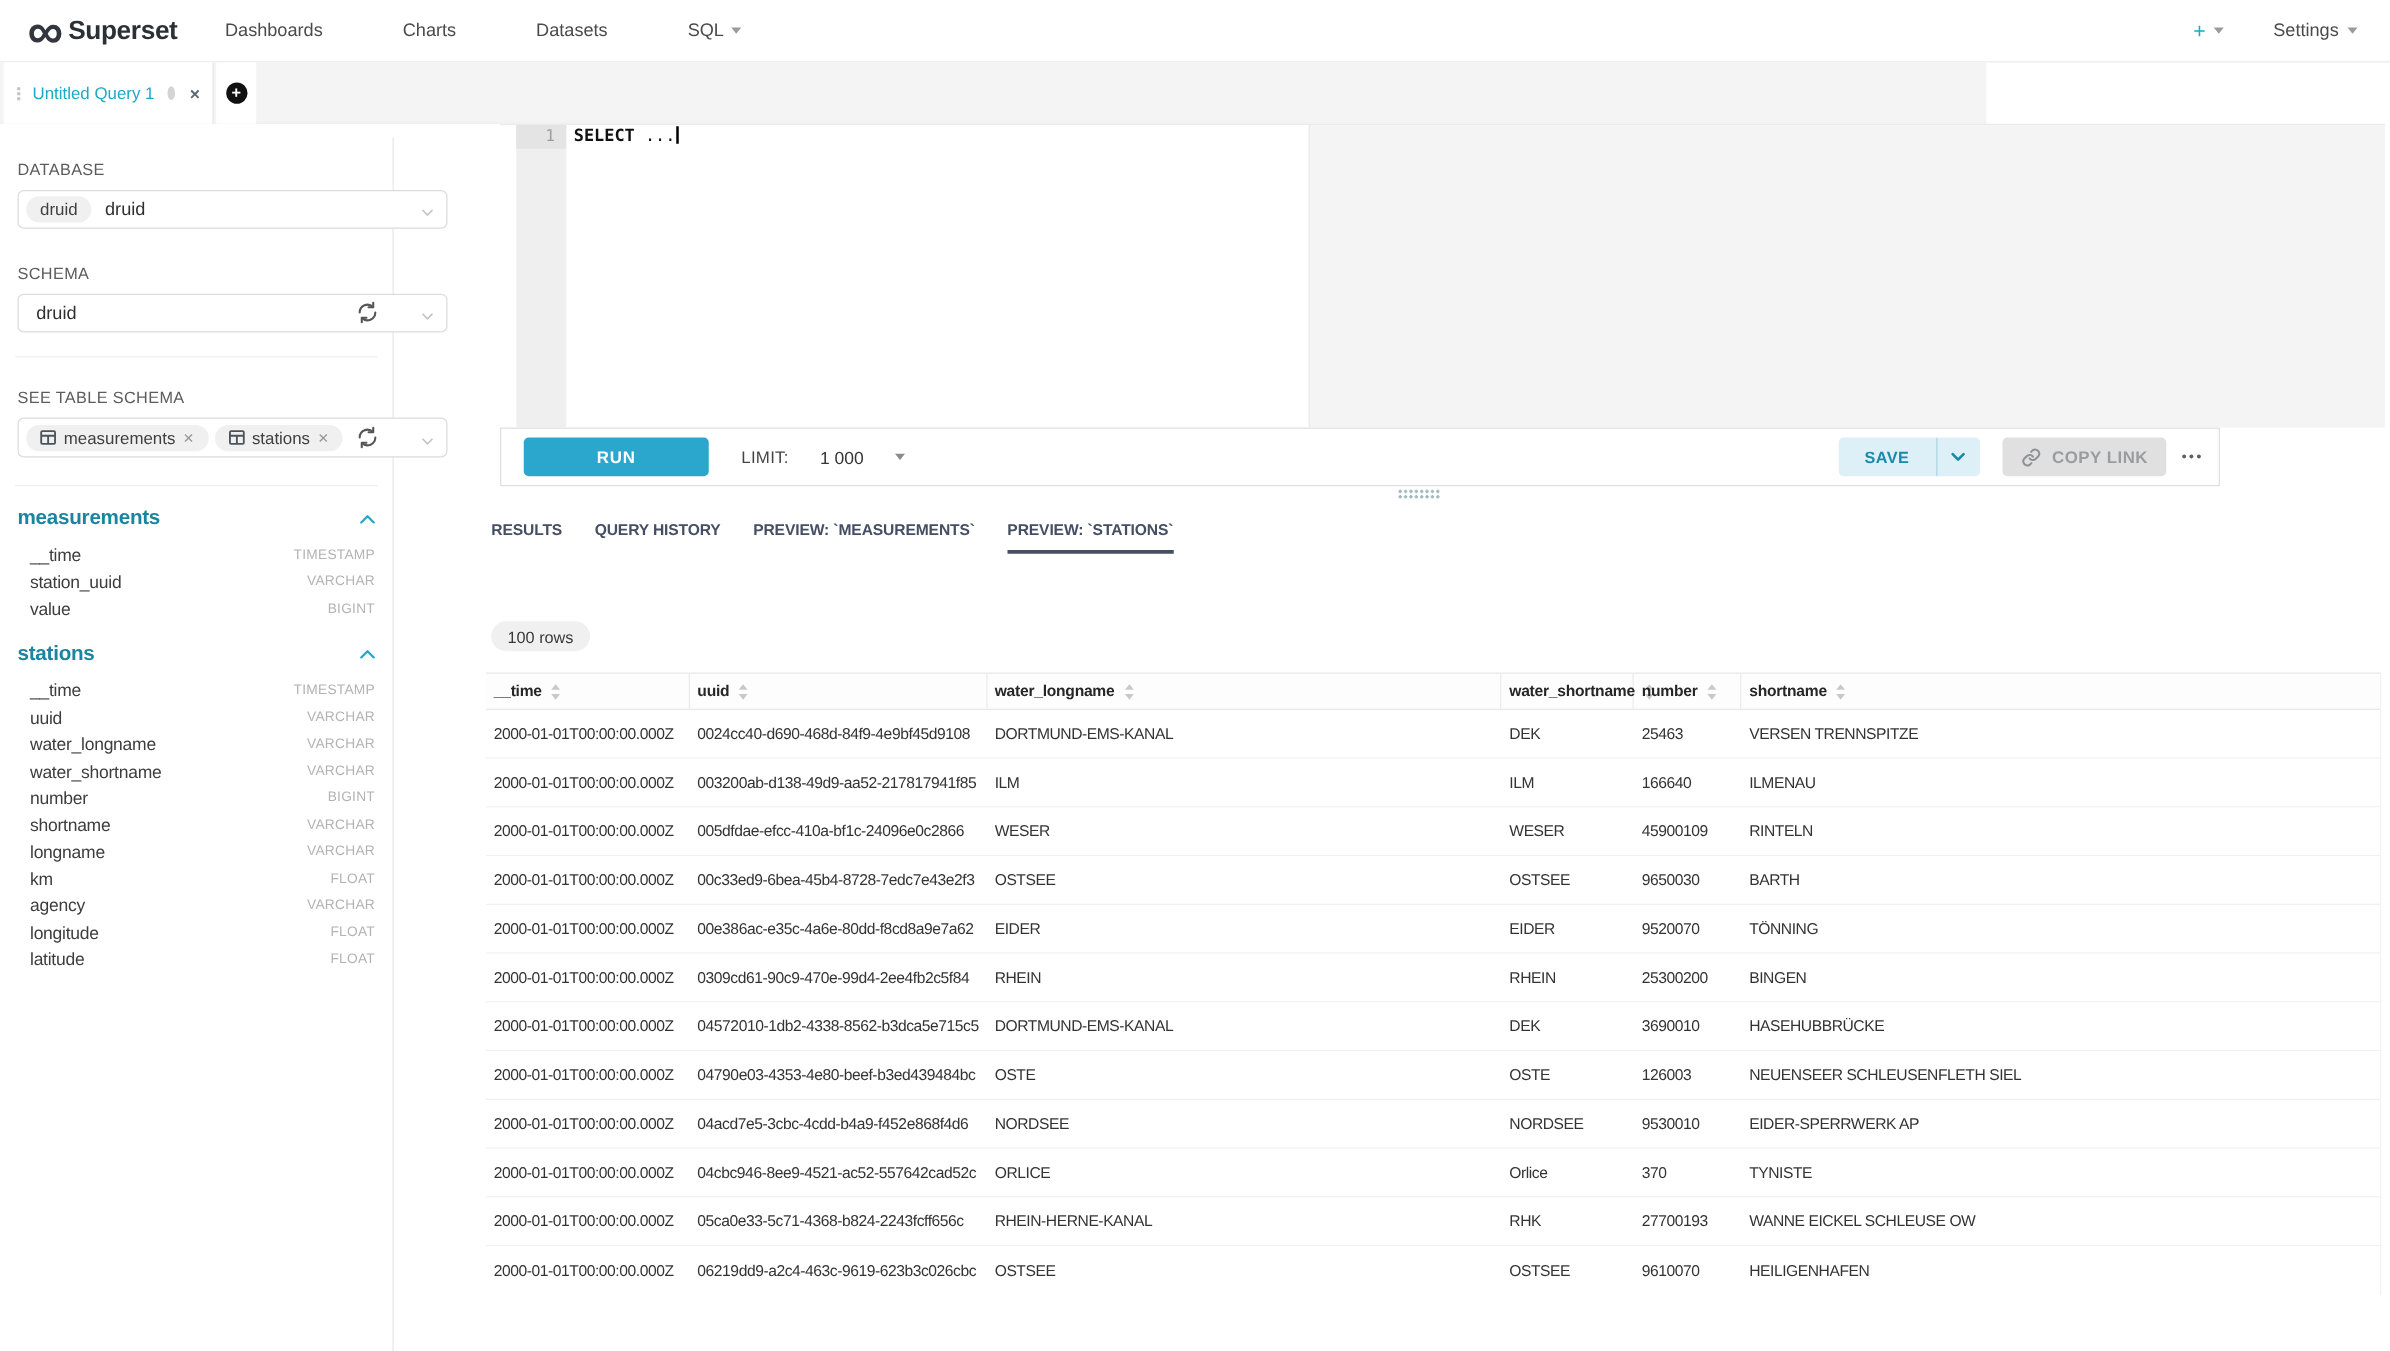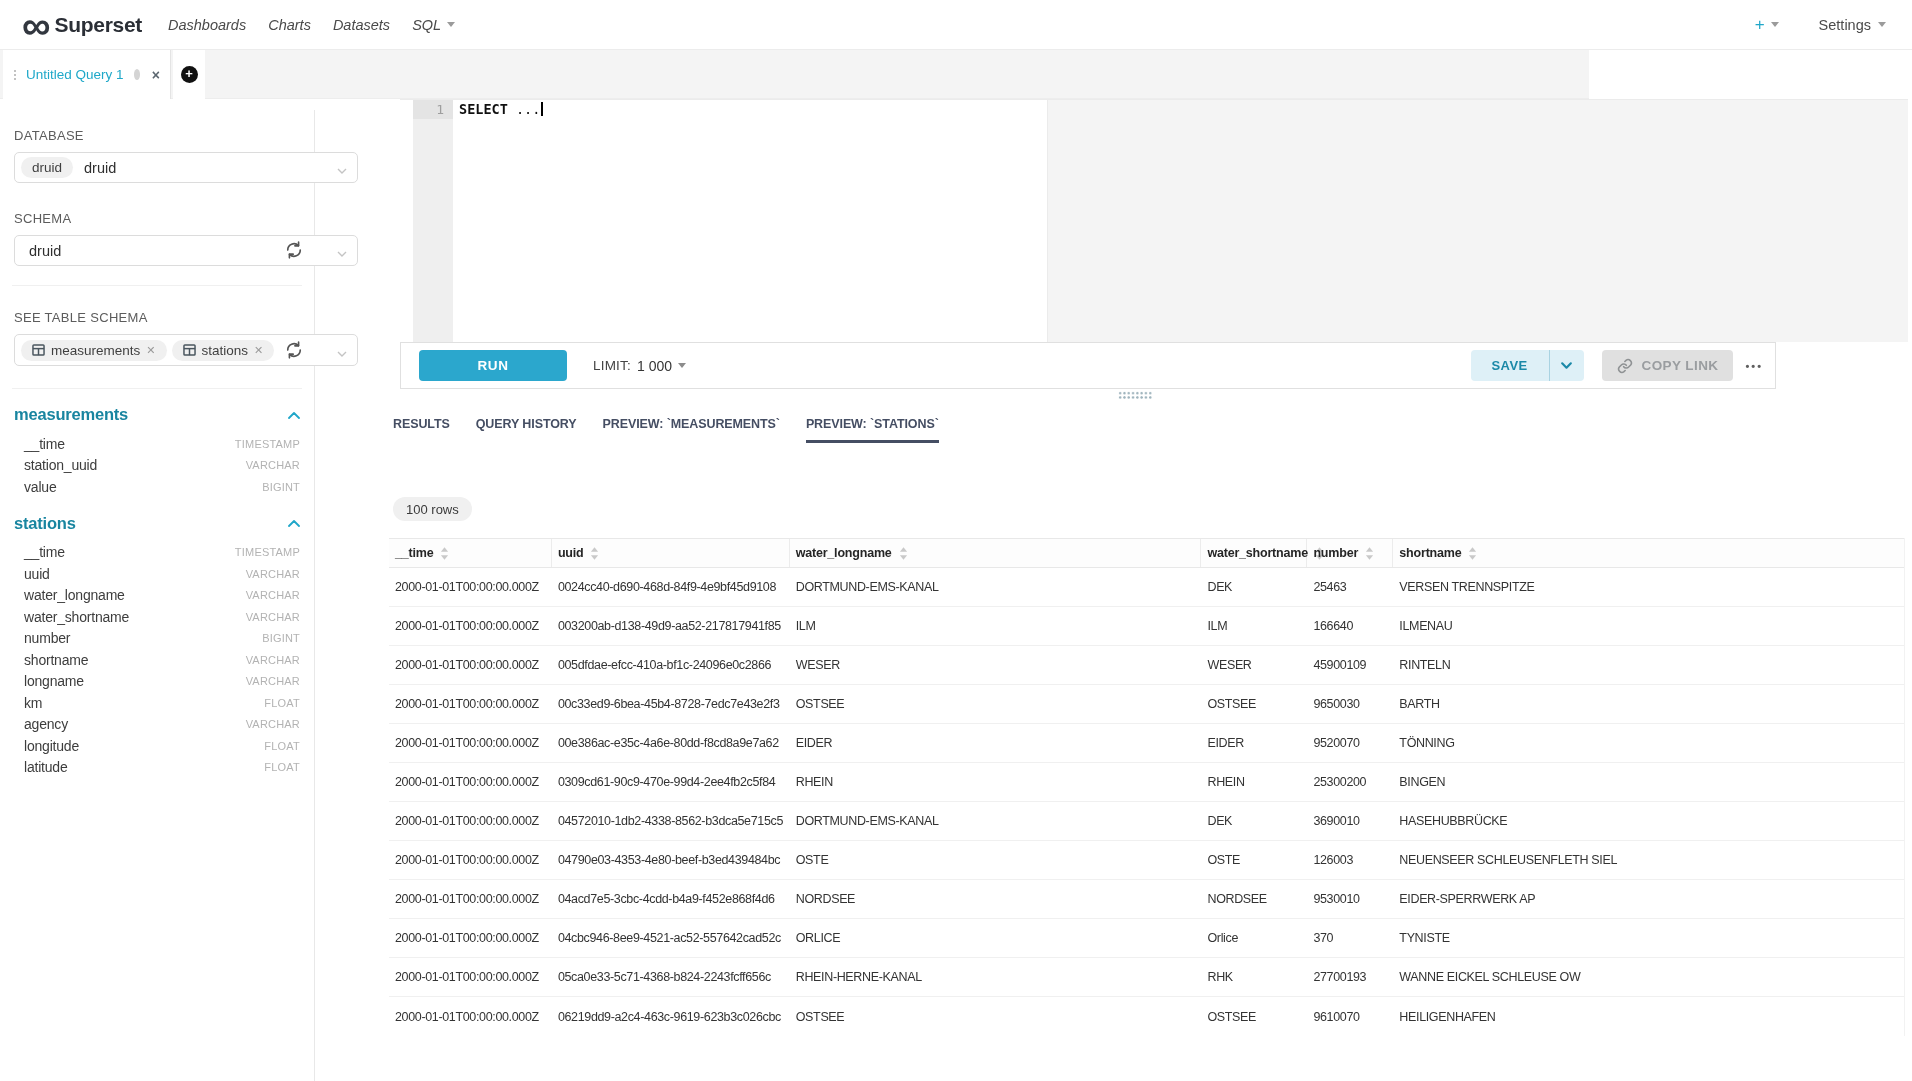--- a/index.html
+++ b/index.html
@@ -6,21 +6,21 @@
   html,body { background:#fff; }
   .stage { position:relative; width:1912px; height:1081px; background:#fff; overflow:hidden;
            font-family:"Liberation Sans", sans-serif; color:#363636; }
 
   
   .navbar { position:absolute; left:0; top:0; width:1912px; height:50px; background:#fff;
             border-bottom:1px solid #ececec; display:flex; align-items:center; }
   .brand { display:flex; align-items:center; margin-left:22px; cursor:pointer; }
   .brand .infinity { font-size:40px; font-weight:bold; color:#32373f; line-height:30px; margin-right:6px; letter-spacing:-2px; }
   .brand .brand-text { font-size:21px; font-weight:bold; color:#2b2f36; letter-spacing:-0.3px; }
-  .nav-menu { display:flex; align-items:center; margin-left:26px; gap:22px;font-style:italic; }
+  .nav-menu { display:flex; align-items:center; margin-left:38px; gap:64px; }
   .nav-item { font-size:14.5px; color:#4a4a4a; cursor:pointer; display:flex; align-items:center; gap:6px; }
   .caret { width:0; height:0; border-left:4px solid transparent; border-right:4px solid transparent;
            border-top:5px solid #9b9b9b; display:inline-block; }
   .nav-right { margin-left:auto; display:flex; align-items:center; gap:40px; margin-right:26px; }
   .nav-plus { color:#20a7c9; font-size:17px; display:flex; align-items:center; gap:6px; cursor:pointer; }
   .nav-settings { font-size:14.5px; color:#4a4a4a; display:flex; align-items:center; gap:7px; cursor:pointer; }
 
   
   .tabbar { position:absolute; left:0; top:50px; width:1589px; height:49px; background:#f4f4f4;
             border-bottom:1px solid #ededed; }
@@ -66,21 +66,21 @@
   .code-line { position:absolute; left:46px; top:0; height:19px; line-height:19px; font-size:13.5px; color:#111;
                white-space:pre; z-index:2; }
   .code-line b { font-weight:bold; color:#101010; }
   .cursor { display:inline-block; width:2px; height:14px; background:#000; vertical-align:-2px; margin-left:1px; }
 
   
   .toolbar { position:absolute; left:400px; top:342px; width:1376px; height:47px; background:#fff;
              border:1px solid #e0e0e0; display:flex; align-items:center; padding:0 12px; }
   .run-btn { width:148px; height:31px; margin-left:6px; background:#2ba7cd; border:none; border-radius:4px;
              color:#fff; font-weight:bold; font-size:13.5px; letter-spacing:.6px; cursor:pointer; }
-  .limit-group { display:flex; align-items:center; margin-left:26px; gap:6px; cursor:pointer; }
+  .limit-group { display:flex; align-items:center; margin-left:26px; gap:25px; cursor:pointer; }
   .limit-label { font-size:13.5px; color:#454545; letter-spacing:.2px; }
   .limit-value { font-size:14px; color:#353535; }
   .toolbar-spacer { flex:1; }
   .save-split { display:flex; height:31px; background:#def0f7; border-radius:4px; overflow:hidden; cursor:pointer; }
   .save-main { padding:0 21px; display:flex; align-items:center; color:#1b89a8; font-weight:bold; font-size:13px; letter-spacing:.4px; }
   .save-divider { width:1px; background:#a9d3e2; }
   .save-caret { width:34px; display:flex; align-items:center; justify-content:center; }
   .copylink-btn { margin-left:18px; height:31px; background:#e0e0e0; border:none; border-radius:4px; padding:0 15px;
                   display:flex; align-items:center; gap:9px; color:#9a9da0; font-weight:bold; font-size:13.5px;
                   letter-spacing:.4px; cursor:pointer; }

